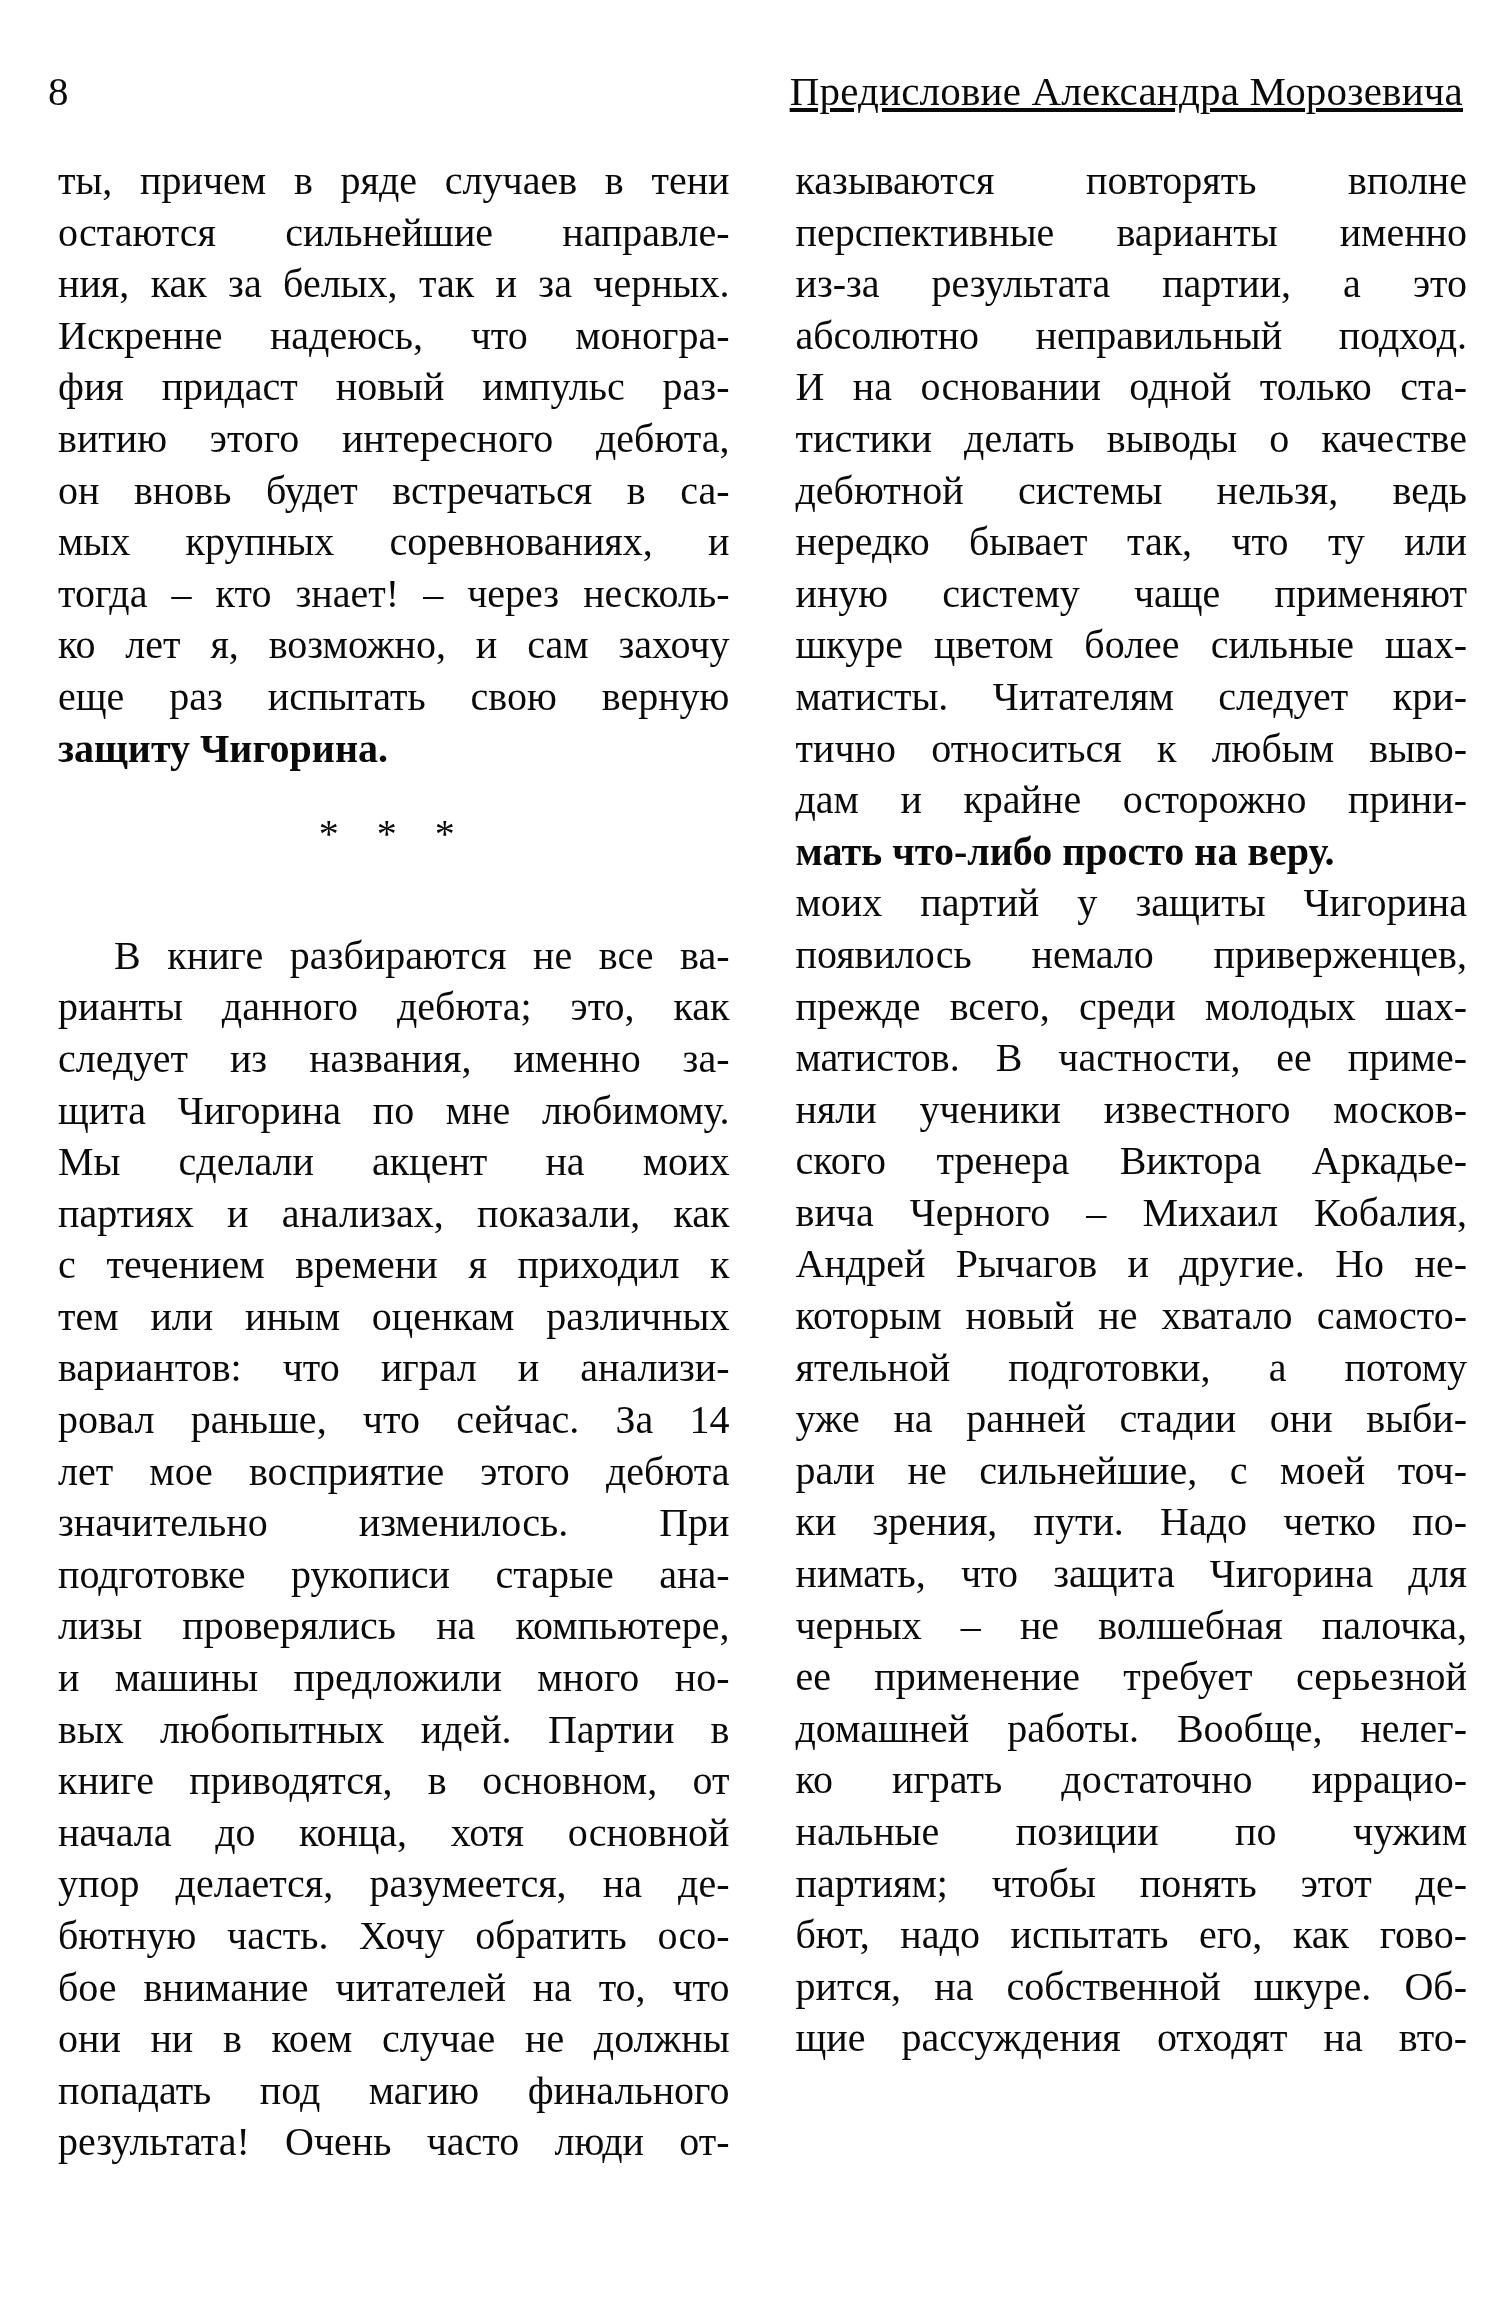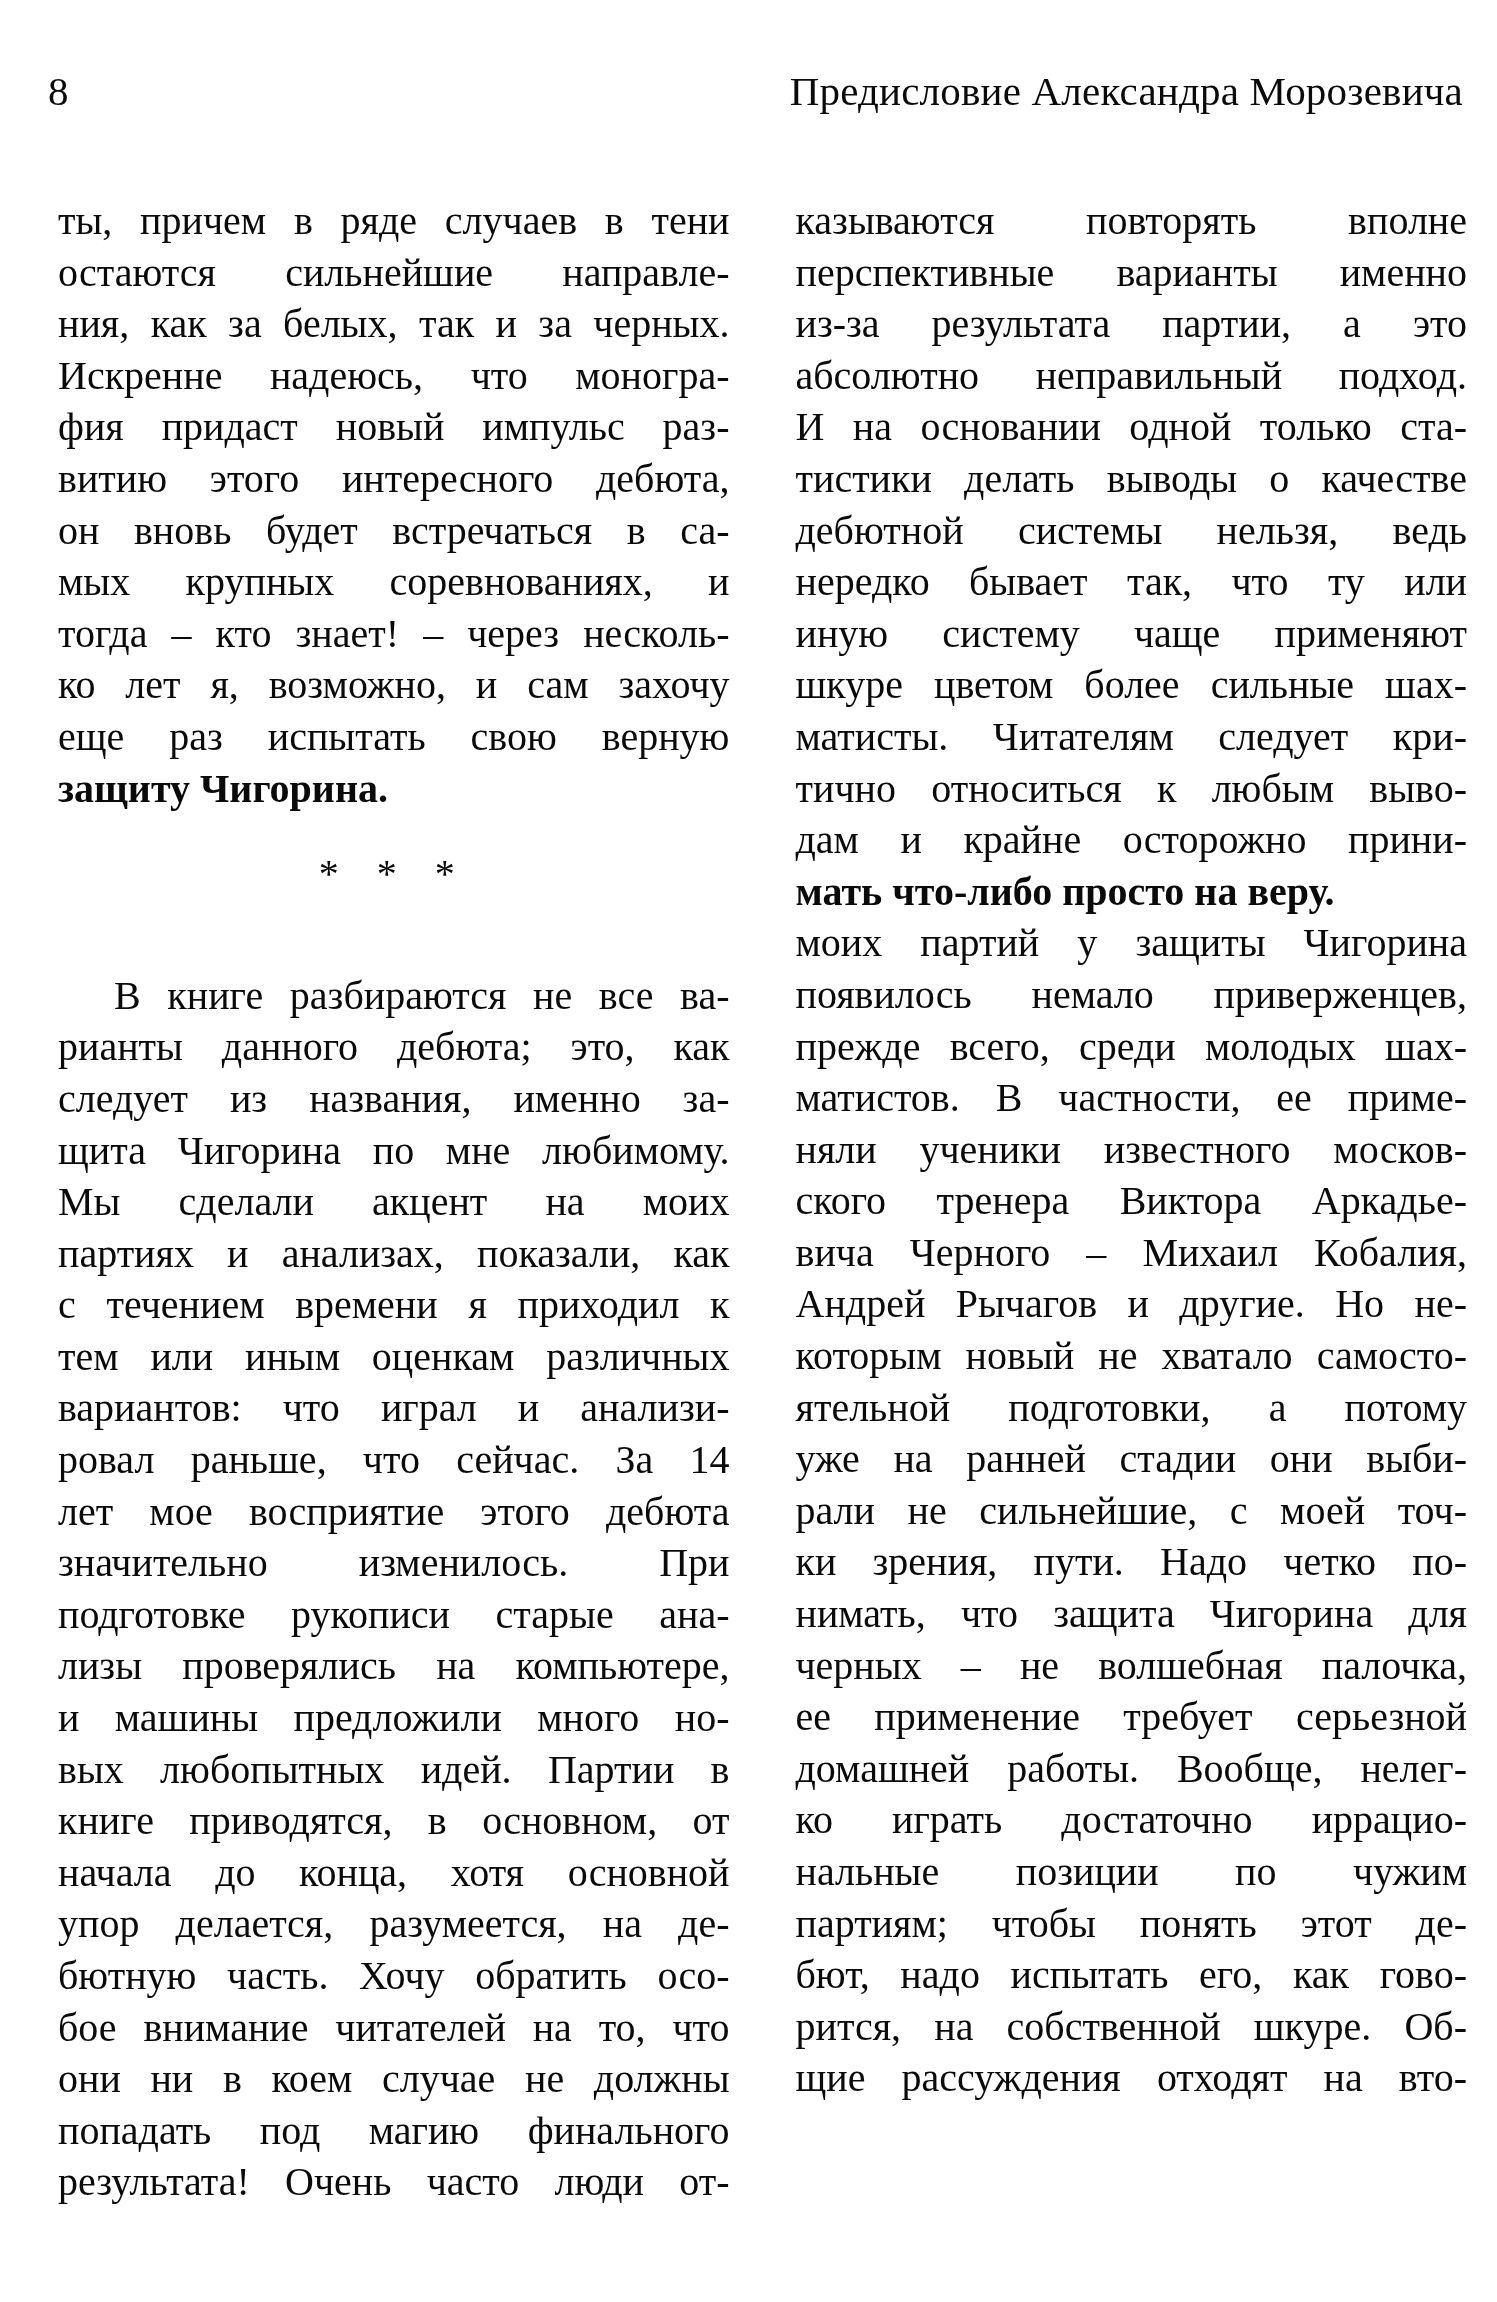--- a/index.html
+++ b/index.html
@@ -22,25 +22,25 @@
   }
   .header {
     display: flex;
     justify-content: space-between;
     align-items: baseline;
     font-size: 41px;
     line-height: 50px;
     padding: 0 4px 0 0;
   }
   .pagenum { margin-left: -10px; }
-  .running-title { letter-spacing: 0.2px; }
+  .running-title { letter-spacing: 0.2px; text-decoration: underline; }
   .columns {
     display: flex;
     gap: 66px;
-    margin-top: 79px;
+    margin-top: 39px;
   }
   .col {
     flex: 1 1 0;
     min-width: 0;
     font-size: 40px;
     line-height: 51.6px;
   }
   .line {
     text-align: justify;
     text-align-last: justify;

